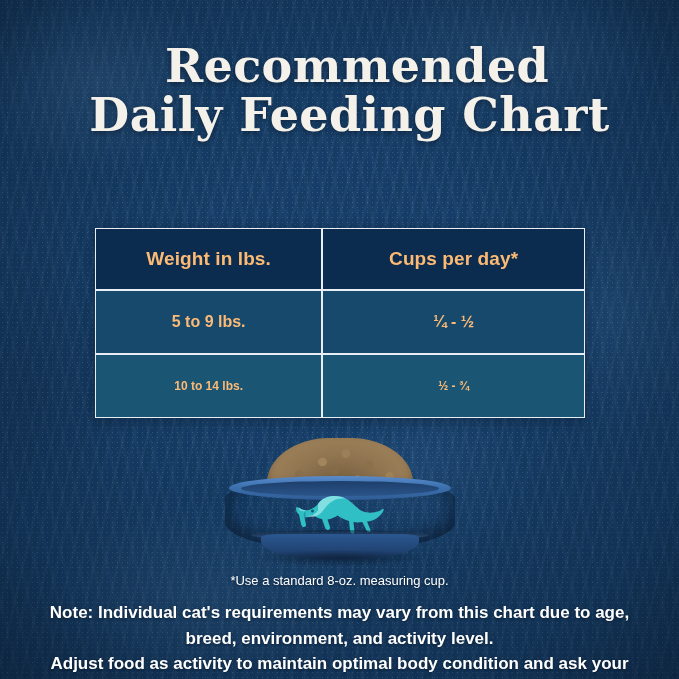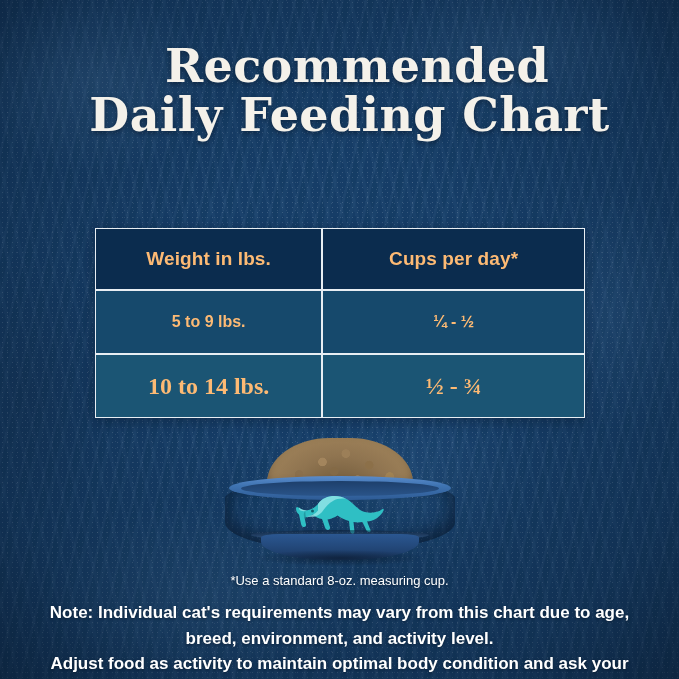--- a/index.html
+++ b/index.html
@@ -119,23 +119,22 @@
   }
   .chart-table tr.r1 td {
     height: 62px;
     background: #16496c;
     font-size: 16px;
     font-weight: bold;
   }
   .chart-table tr.r2 td {
     height: 62px;
     background: #1b5574;
-    font-size: 24px;
-    font-weight: bold;
-    font-family: Liberation Serif, serif;
+    font-size: 12px;
+    font-weight: bold;
   }
   .col-w { width: 246px; }
   .col-c { width: 288px; }
 
   
   .bowl-scene {
     position: absolute;
     left: 50%;
     top: 438px;
     width: 230px;

